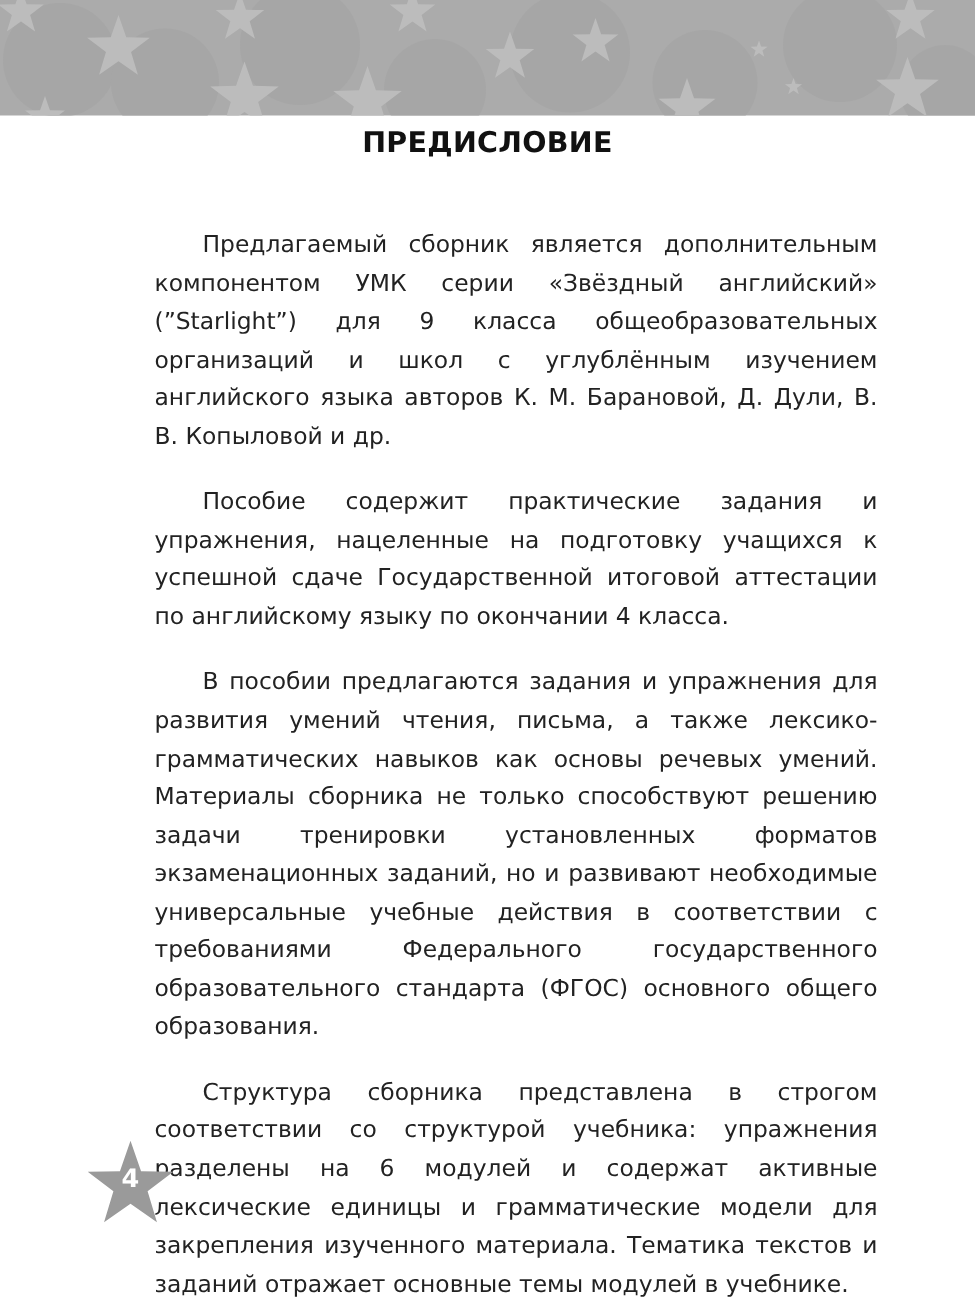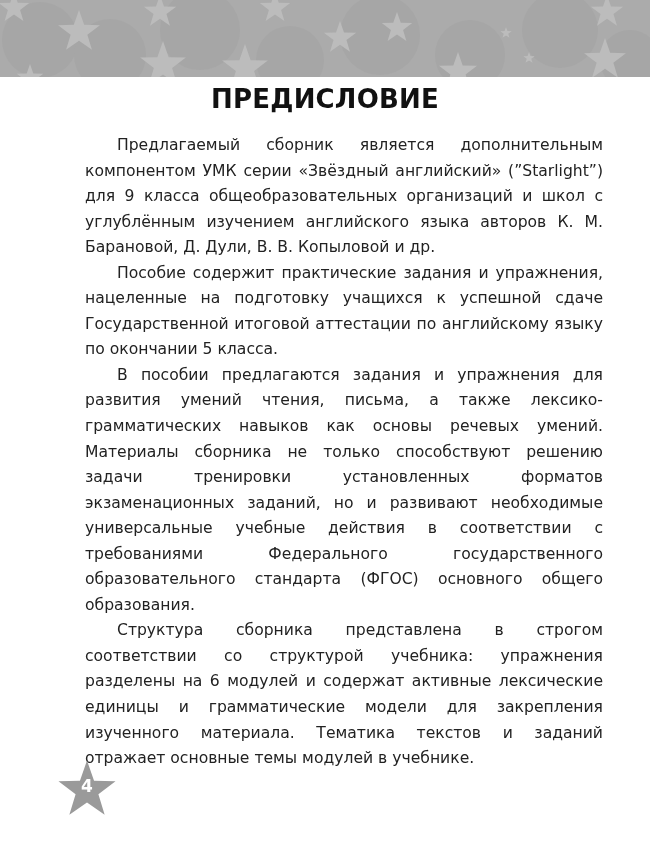--- a/index.html
+++ b/index.html
@@ -1,24 +1,24 @@
 <!DOCTYPE html>
 <html><head>
 <meta charset="utf-8">
 <style>
   html, body { margin: 0; padding: 0; background: #ffffff; }
   body { width: 650px; height: 865px; position: relative; overflow: hidden;
          font-family: "DejaVu Sans", "Liberation Sans", sans-serif; color: #1a1a1a; }
   .header-band { position: absolute; left: 0; top: 0; width: 650px; height: 77px; background: #ababab; overflow: hidden; }
   .header-band svg { position: absolute; left: 0; top: 0; }
   .title { position: absolute; left: 0; top: 84px; width: 650px; text-align: center;
-           font-family: "DejaVu Sans", sans-serif; font-weight: bold; font-size: 26px; letter-spacing: 0.2px; color: #111; }
+           font-family: "DejaVu Sans", sans-serif; font-weight: bold; font-size: 19px; letter-spacing: 0.2px; color: #111; }
   .content { position: absolute; left: 85px; top: 133px; width: 518px;
              font-family: "DejaVu Sans", sans-serif; font-size: 15.6px; line-height: 25.55px; color: #222; }
-  .content p { margin: 0; text-align: justify; text-indent: 32px; hyphens: manual; }
+  .content p { margin: 18px; text-align: justify; text-indent: 32px; hyphens: manual; }
   .page-star { position: absolute; left: 57px; top: 760px; width: 60px; height: 58px; }
   .page-number { position: absolute; left: 57px; top: 776px; width: 60px; text-align: center;
                  font-family: "DejaVu Sans", sans-serif; font-weight: bold; font-size: 17px; color: #ffffff; }
 </style>
 </head>
 <body>
 
 <div class="header-band">
   <svg width="650" height="77" viewBox="0 0 650 77">
     <defs>
@@ -50,21 +50,21 @@
       <use href="#st" transform="translate(607,12) scale(17)"></use>
       <use href="#st" transform="translate(605,60) scale(22)"></use>
     </g>
   </svg>
 </div>
 
 <div class="title">ПРЕДИСЛОВИЕ</div>
 
 <div class="content">
   <p>Предлагаемый сборник является дополнительным компонен­том УМК серии «Звёздный английский» (”Starlight”) для 9 класса общеобразовательных организаций и школ с углублённым изуче­нием английского языка авторов К. М. Барановой, Д. Дули, В. В. Копыловой и др.</p>
-  <p>Пособие содержит практические задания и упражнения, наце­ленные на подготовку учащихся к успешной сдаче Государственной итоговой аттестации по английскому языку по окончании 5 класса.</p>
+  <p>Пособие содержит практические задания и упражнения, наце­ленные на подготовку учащихся к успешной сдаче Государственной итоговой аттестации по английскому языку по окончании 4 класса.</p>
   <p>В пособии предлагаются задания и упражнения для развития умений чтения, письма, а также лексико-грамматических навы­ков как основы речевых умений. Материалы сборника не только способствуют решению задачи тренировки установленных фор­матов экзаменационных заданий, но и развивают необходимые универсальные учебные действия в соответствии с требованиями Федерального государственного образовательного стандарта (ФГОС) основного общего образования.</p>
   <p>Структура сборника представлена в строгом соответствии со структурой учебника: упражнения разделены на 6 модулей и со­держат активные лексические единицы и грамматические мо­дели для закрепления изученного материала. Тематика текстов и заданий отражает основные темы модулей в учебнике.</p>
 
 </div>
 
 <svg class="page-star" viewBox="-1 -1 2 1.9">
   <polygon fill="#9a9a9a" points="0,-1 0.235,-0.324 0.951,-0.309 0.38,0.124 0.588,0.809 0,0.4 -0.588,0.809 -0.38,0.124 -0.951,-0.309 -0.235,-0.324"></polygon>
 </svg>
 <div class="page-number">4</div>
 

